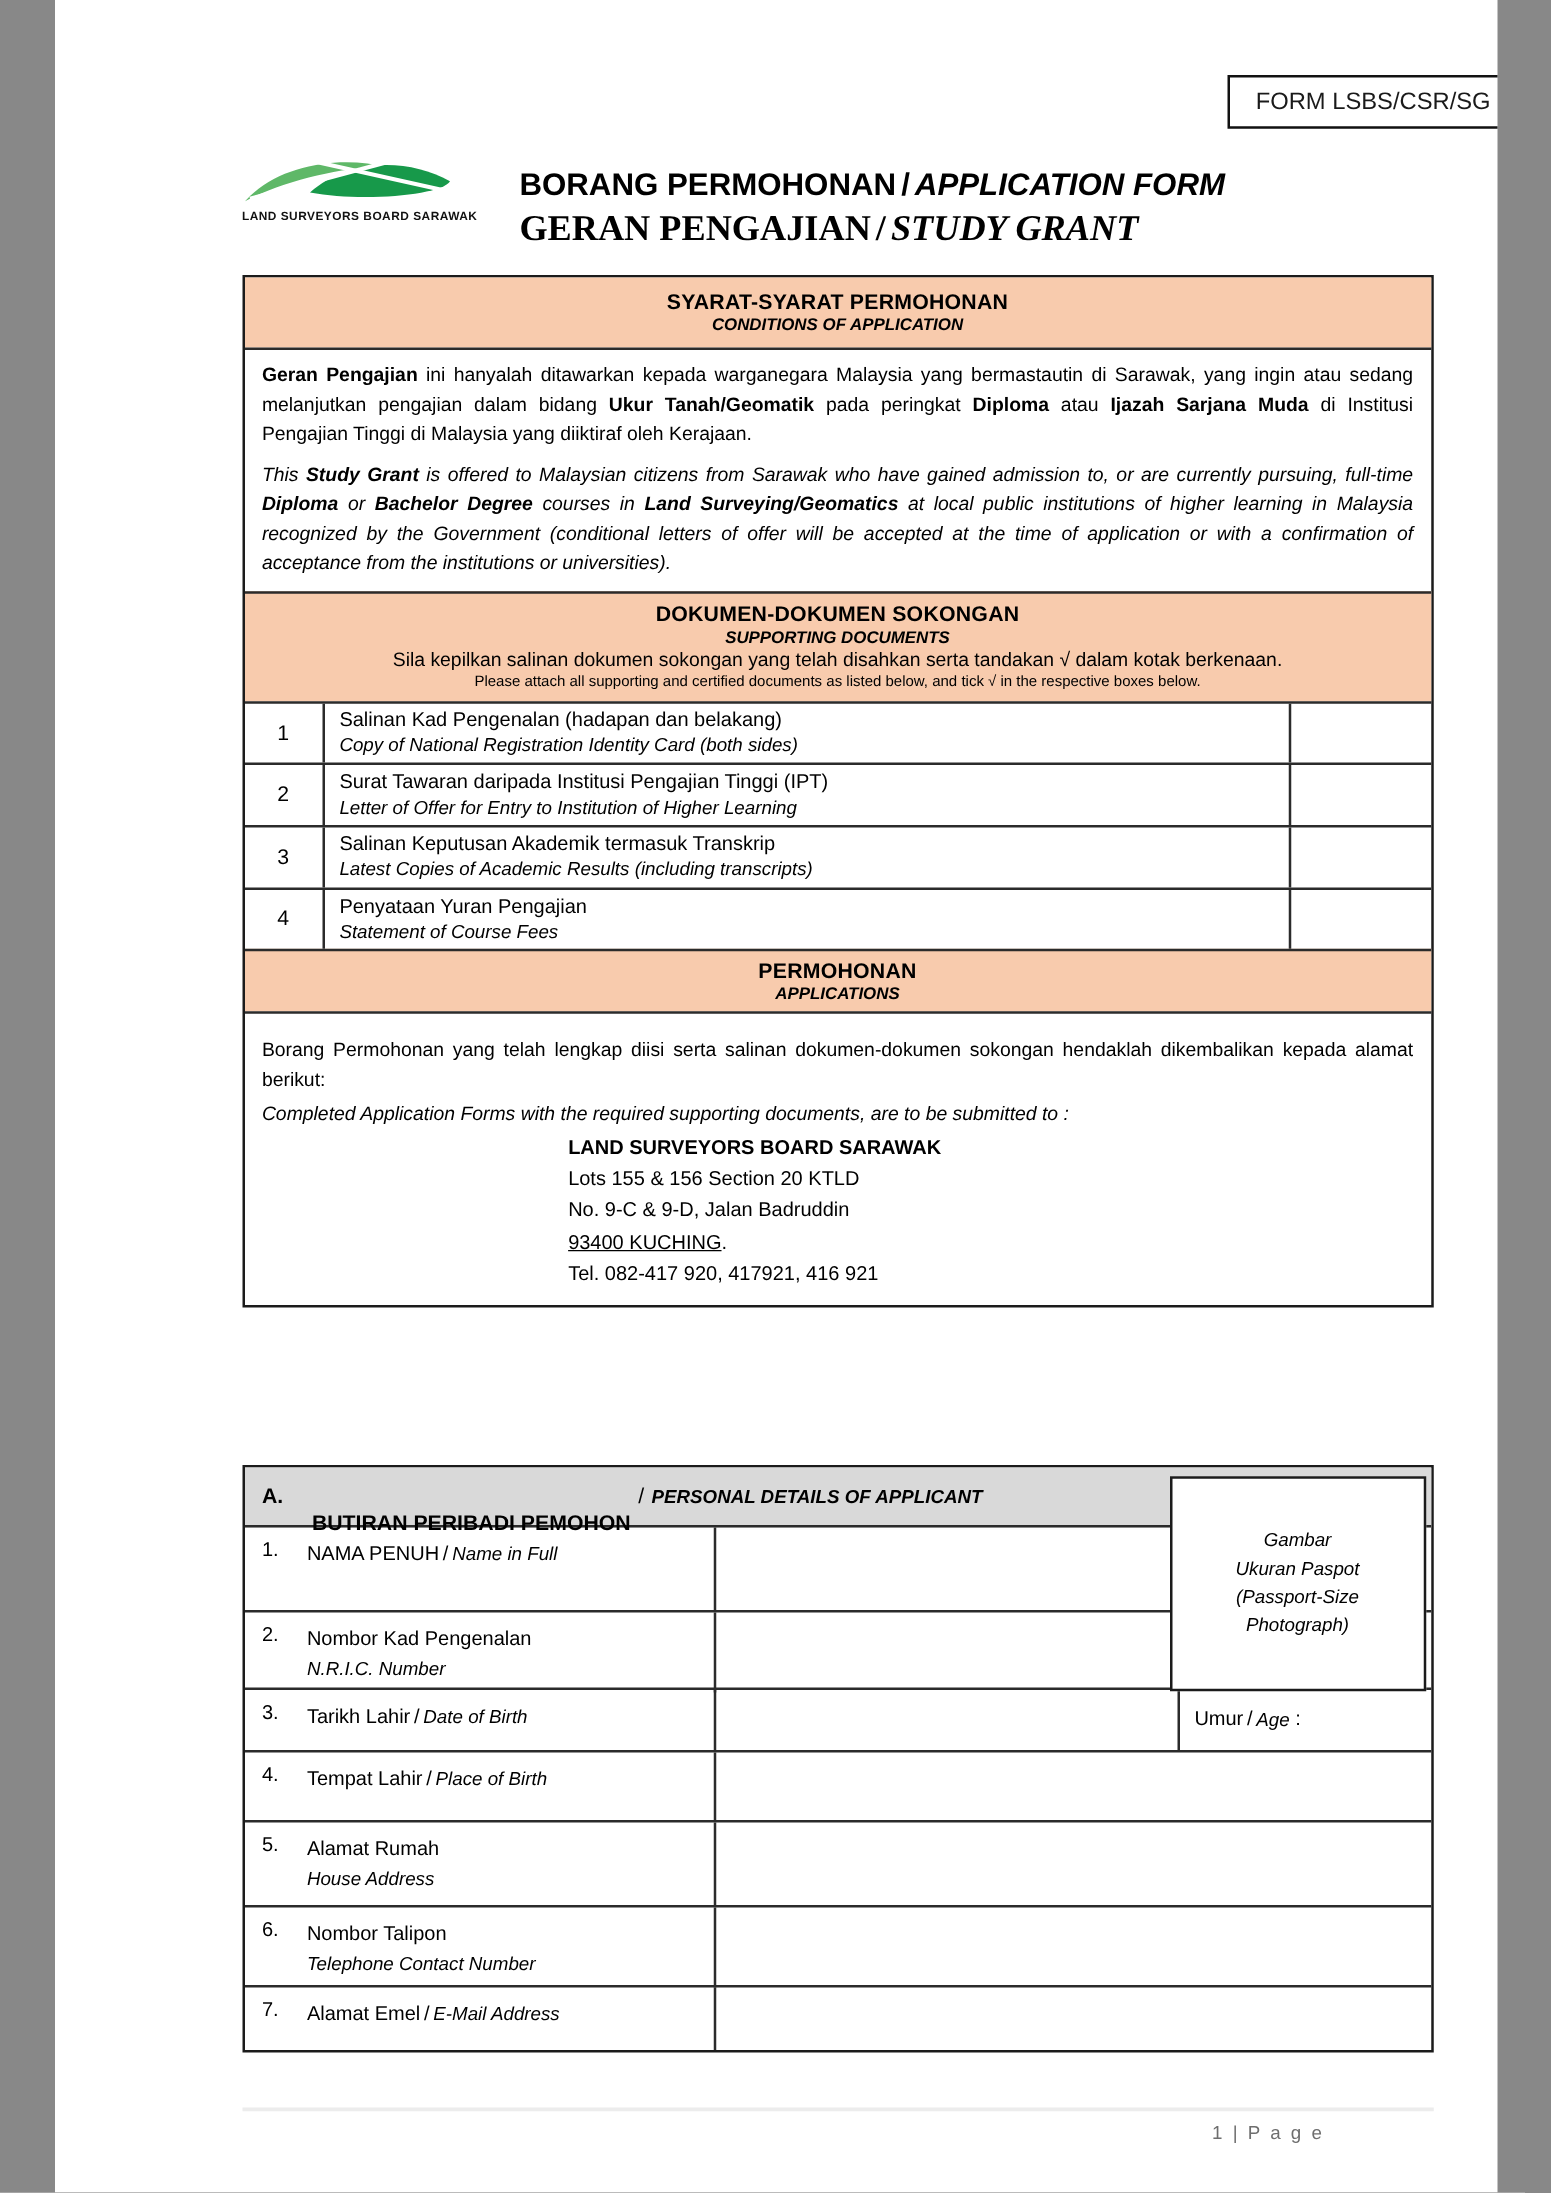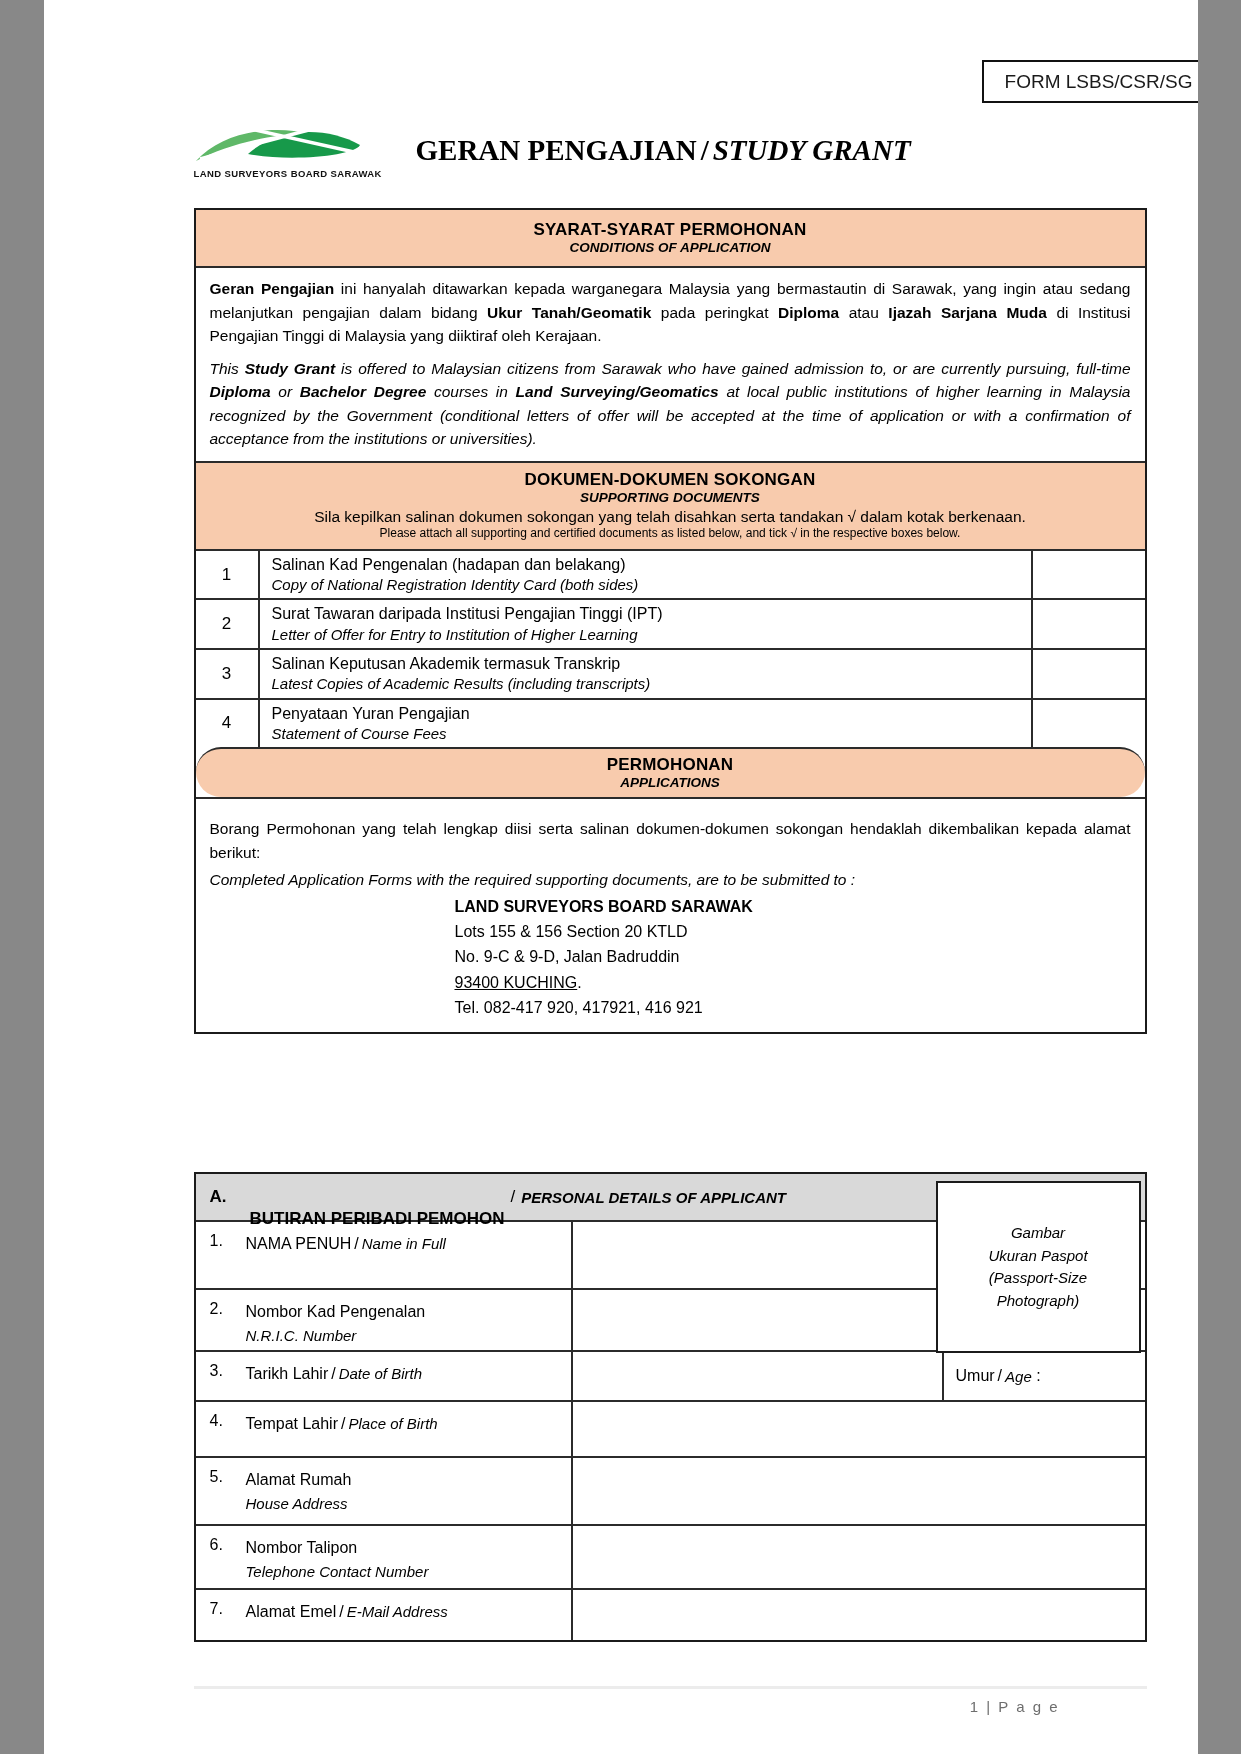--- a/index.html
+++ b/index.html
@@ -27,21 +27,21 @@
   .logo-caption { font-size:9.5px; font-weight:bold; letter-spacing:.4px; color:#111; margin-top:2px; white-space:nowrap; }
 
   
   .title-block { position:absolute; left:372px; top:132px; line-height:1.3; white-space:nowrap; }
   .title-l1 { font-size:25px; font-weight:bold; }
   .title-l2 { font-size:29px; font-weight:bold;font-family:Liberation Serif, serif; }
   .title-sep { font-weight:bold; padding:0 4px; }
 
   
   .main-box {
-    position:absolute; left:150px; top:208px; width:953px;
+    position:absolute; left:150px; top:220px; width:953px;
     border:2px solid #1b1b1b;
   }
   .peach { background:#F8CBAD; text-align:center; }
   .sec-title { font-size:17px; font-weight:bold; letter-spacing:.2px; }
   .sec-sub { font-size:13.5px; font-weight:bold; font-style:italic; }
   .peach-cond { padding:10px 10px 11px; }
   .cond-body { border-top:2px solid #2b2b2b; padding:9px 14px 10px; }
   .para { font-size:15.5px; line-height:1.52; text-align:justify; }
   .para + .para { margin-top:9px; }
   .para-en { font-style:italic; font-size:15.5px; }
@@ -50,21 +50,21 @@
   .instr-my { font-size:15.5px; margin-top:3px; }
   .instr-en { font-size:12px; }
 
   .doc-row { display:grid; grid-template-columns:64px 1fr 114px; border-top:2px solid #2b2b2b; min-height:47px; }
   .doc-num { display:flex; align-items:center; justify-content:center; font-size:17px; border-right:2px solid #2b2b2b; }
   .doc-text { padding:3px 10px 4px 12px; }
   .doc-my { font-size:16px; line-height:1.32; }
   .doc-en { font-size:15px; font-style:italic; line-height:1.3; }
   .doc-check { border-left:2px solid #2b2b2b; }
 
-  .peach-app { border-top:2px solid #2b2b2b; padding:6px 10px 7px;border-radius:25px; }
+  .peach-app { border-top:2px solid #2b2b2b; padding:6px 10px 7px; }
   .apps-body { border-top:2px solid #2b2b2b; padding:18px 14px 12px; }
   .addr { margin-left:245px; font-size:16px; line-height:1.58; margin-top:2px; }
   .addr-name { font-weight:bold; }
 
   
   .secA {
     position:absolute; left:150px; top:1172px; width:953px;
     border:2px solid #1b1b1b; background:#fff;
   }
   .secA-header {
@@ -115,20 +115,23 @@
     <svg width="168" height="46" viewBox="0 0 168 46">
       <path d="M2,41 C28,12 78,4 116,14 C86,12 34,24 2,41 Z" fill="#5FB868"></path>
       <path d="M54,34 C84,7 132,6 166,25 C160,36 96,42 54,34 Z" fill="#17994A"></path>
       <path d="M6,39 L126,7" stroke="#ffffff" stroke-width="3.4" fill="none"></path>
       <path d="M52,8 L160,32" stroke="#ffffff" stroke-width="3.4" fill="none"></path>
     </svg>
     <div class="logo-caption">LAND SURVEYORS BOARD SARAWAK</div>
   </div>
 
   <div class="title-block">
+    <div class="title-l1">
+      <span>BORANG PERMOHONAN</span><span class="title-sep">/</span><span class="i">APPLICATION FORM</span>
+    </div>
     <div class="title-l2">
       <span>GERAN PENGAJIAN</span><span class="title-sep">/</span><span class="i">STUDY GRANT</span>
     </div>
   </div>
 
   <div class="main-box">
 
     <div class="peach peach-cond">
       <div class="sec-title">SYARAT-SYARAT PERMOHONAN</div>
       <div class="sec-sub">CONDITIONS OF APPLICATION</div>

